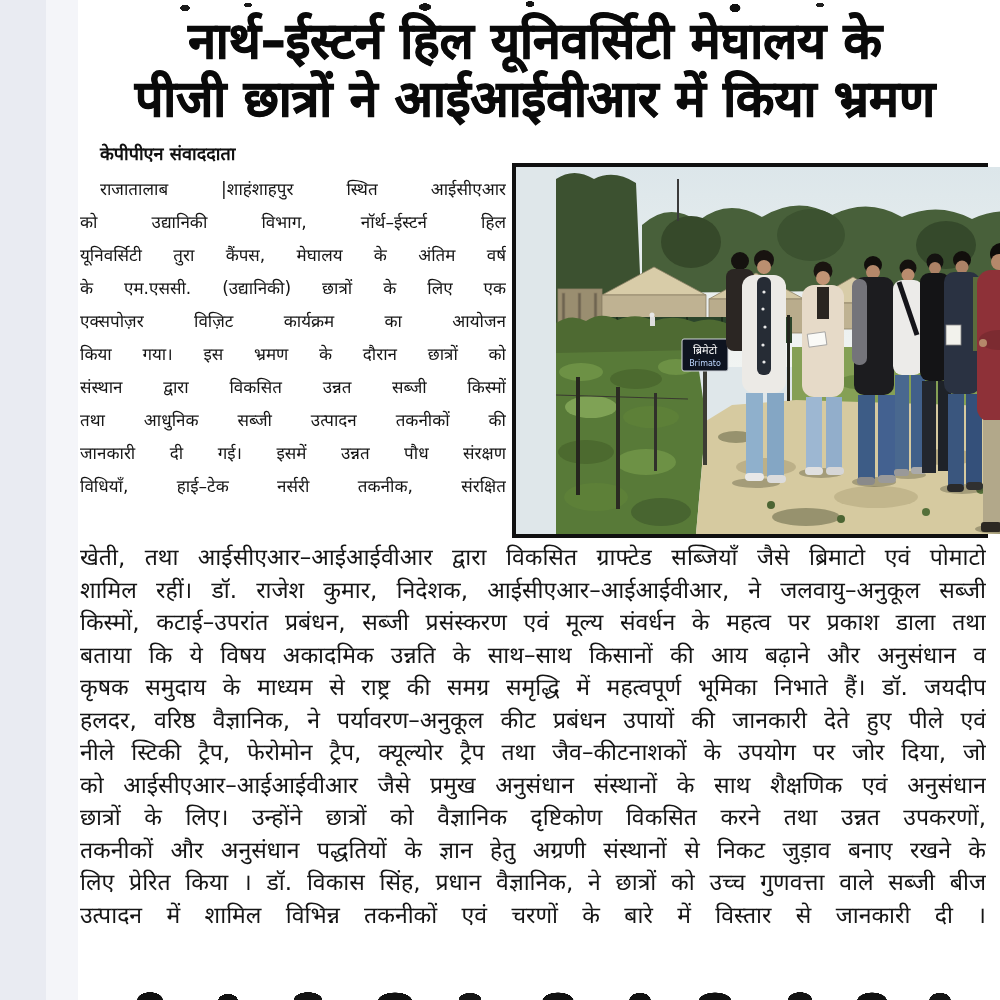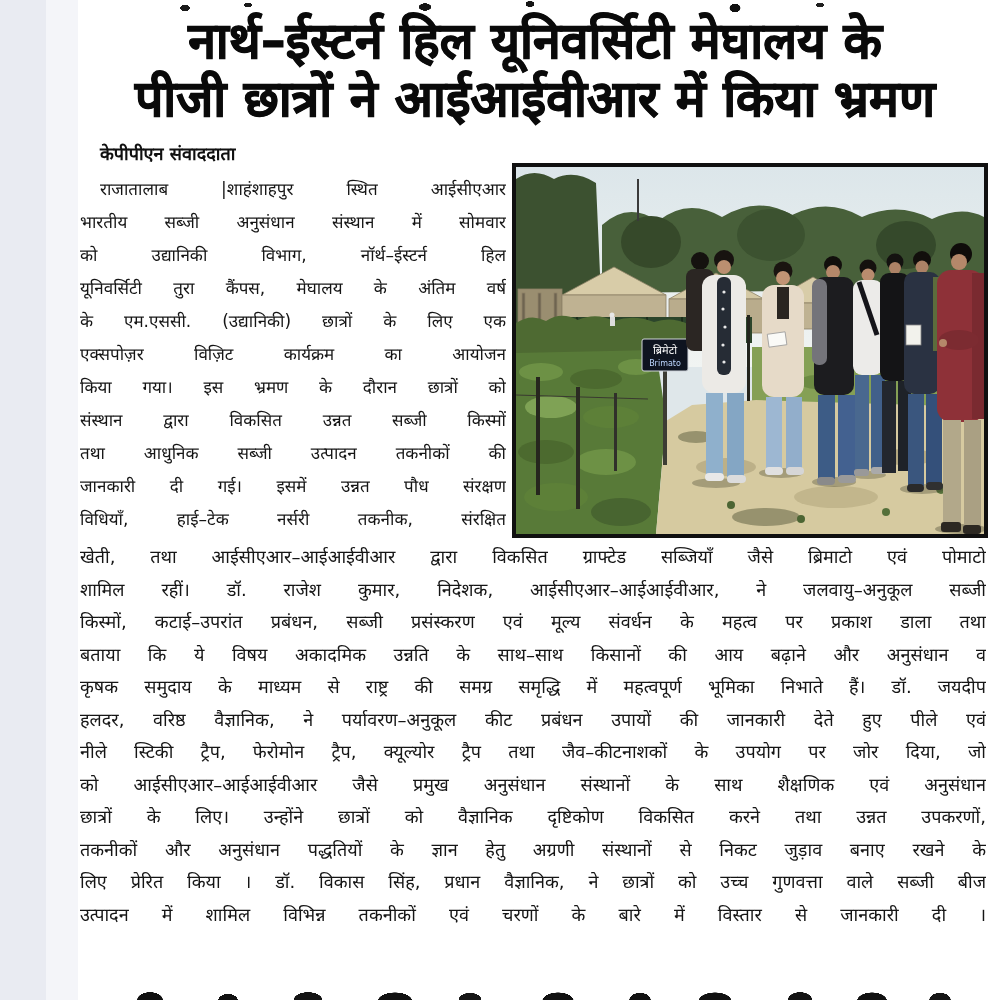--- a/index.html
+++ b/index.html
@@ -36,44 +36,43 @@
 
   .headline{position:absolute;left:78px;top:12px;width:914px;margin:0;text-align:center;
     font-size:50px;line-height:58px;font-weight:900;color:#0a0a0a;-webkit-text-stroke:0.8px #0a0a0a;}
   .byline{position:absolute;left:100px;top:141px;font-size:18px;font-weight:700;color:#101010;}
 
   .col{position:absolute;left:80px;top:173px;width:426px;}
   .cline{height:33px;line-height:33px;font-size:17px;text-align:justify;text-align-last:justify;overflow:hidden;}
   .cline:first-child{text-indent:20px;}
 
   .full{position:absolute;left:80px;top:541px;width:906px;}
-  .fline{height:32.5px;line-height:32.5px;font-size:18px;text-align:justify;text-align-last:justify;overflow:hidden;}
+  .fline{height:32.5px;line-height:32.5px;font-size:23px;text-align:justify;text-align-last:justify;overflow:hidden;}
 
   .photo{position:absolute;left:512px;top:163px;width:476px;height:375px;margin:0;
-    border:4px solid #101010;box-sizing:border-box;background:#dfe7ea;}
+    border:4px solid #101010;box-sizing:border-box;background:#dfe7ea;padding-left:40px;}
   .photo svg{display:block;width:468px;height:367px;}
 </style>
 </head>
 <body>
 
 <div class="page">
   <div class="strip-outer"></div>
   <div class="strip-inner"></div>
   <div class="top-frag"></div>
 
   <h1 class="headline">
     <div>नार्थ–ईस्टर्न हिल यूनिवर्सिटी मेघालय के</div>
     <div>पीजी छात्रों ने आईआईवीआर में किया भ्रमण</div>
   </h1>
 
   <div class="byline">केपीपीएन संवाददाता</div>
 
   <div class="col">
       <div class="cline">राजातालाब |शाहंशाहपुर स्थित आईसीएआर</div>
-      <div class="cline">भारतीय सब्जी अनुसंधान संस्थान में सोमवार</div>
       <div class="cline">को उद्यानिकी विभाग, नॉर्थ–ईस्टर्न हिल</div>
       <div class="cline">यूनिवर्सिटी तुरा कैंपस, मेघालय के अंतिम वर्ष</div>
       <div class="cline">के एम.एससी. (उद्यानिकी) छात्रों के लिए एक</div>
       <div class="cline">एक्सपोज़र विज़िट कार्यक्रम का आयोजन</div>
       <div class="cline">किया गया। इस भ्रमण के दौरान छात्रों को</div>
       <div class="cline">संस्थान द्वारा विकसित उन्नत सब्जी किस्मों</div>
       <div class="cline">तथा आधुनिक सब्जी उत्पादन तकनीकों की</div>
       <div class="cline">जानकारी दी गई। इसमें उन्नत पौध संरक्षण</div>
       <div class="cline">विधियाँ, हाई–टेक नर्सरी तकनीक, संरक्षित</div>
     </div>

